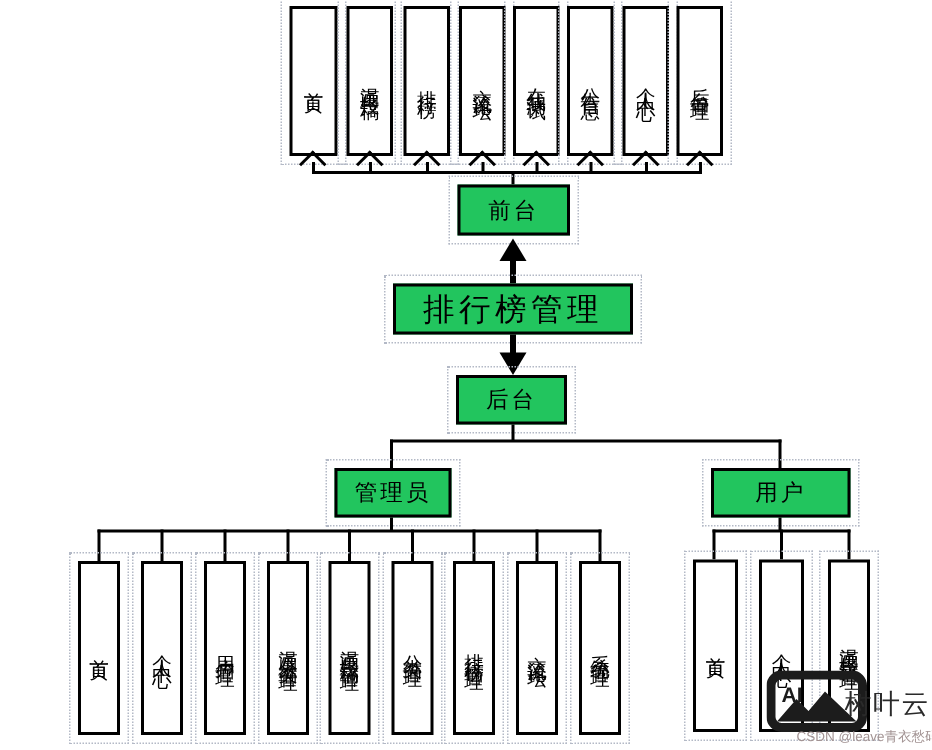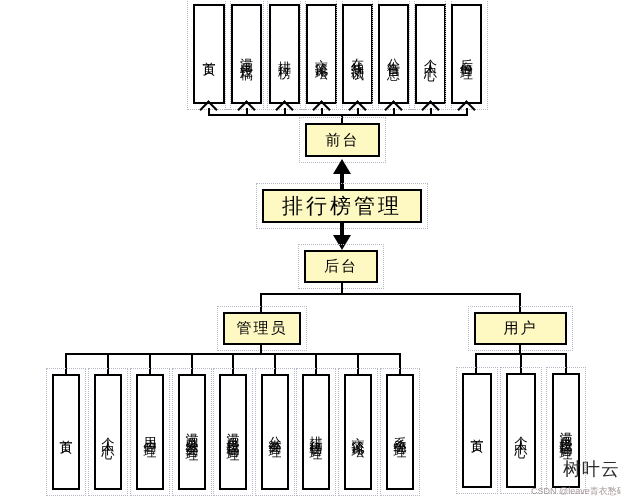--- a/index.html
+++ b/index.html
@@ -3,21 +3,21 @@
 <meta charset="utf-8">
 <style>
   html,body{margin:0;padding:0;background:#ffffff;}
   #canvas{position:relative;width:621px;height:500px;background:#ffffff;overflow:hidden;
           font-family:"Liberation Serif","DejaVu Serif",serif;color:#000;}
   .vbox{position:absolute;border:2px solid #000;background:#fff;
         writing-mode:vertical-rl;text-orientation:upright;
         display:flex;align-items:center;justify-content:center;
         font-size:13px;letter-spacing:3px;line-height:1;
         outline:1px dotted #b3b9c6;outline-offset:5px;box-sizing:border-box;}
-  .hbox{position:absolute;border:2px solid #000;background:#fef9c3;
+  .hbox{position:absolute;border:2px solid #000;background:#22c55e;
         display:flex;align-items:center;justify-content:center;
         font-size:15px;letter-spacing:2px;
         outline:1px dotted #b3b9c6;outline-offset:5px;box-sizing:border-box;}
   .root{font-size:21px;letter-spacing:3px;}
   .line{position:absolute;background:#000;}
   .chev{position:absolute;width:11px;height:11px;border-left:2px solid #000;border-top:2px solid #000;
         transform:rotate(45deg);background:transparent;}
   .tri-up{position:absolute;width:0;height:0;border-left:9px solid transparent;
           border-right:9px solid transparent;border-bottom:15px solid #000;}
   .tri-down{position:absolute;width:0;height:0;border-left:9px solid transparent;
@@ -157,16 +157,23 @@
   <div class="vbox" style="left:462px;top:373px;width:30px;height:115px;">
       <span>首页</span>
     </div>
   <div class="vbox" style="left:506px;top:373px;width:30px;height:115px;">
       <span>个人中心</span>
     </div>
   <div class="vbox" style="left:552px;top:373px;width:28px;height:115px;">
       <span>漫画投稿管理</span>
     </div>
 
+  <div class="wm-logo">
+    <svg width="67" height="41" viewBox="0 0 67 41" xmlns="http://www.w3.org/2000/svg">
+      <rect x="3" y="3" width="61" height="35" rx="7" ry="7" fill="none" stroke="#1c1c1c" stroke-width="6"></rect>
+      <text x="10" y="21" font-family="Liberation Sans, DejaVu Sans, sans-serif" font-size="14" font-weight="bold" fill="#1c1c1c">AI</text>
+      <path d="M7 34 L20 19 L28 27 L39 14 L60 34 Z" fill="#1c1c1c"></path>
+    </svg>
+  </div>
   <div class="wm-brand">树叶云</div>
   <div class="wm-attr">CSDN @leave青衣愁码农</div>
 
 </div>
 
 </body></html>

